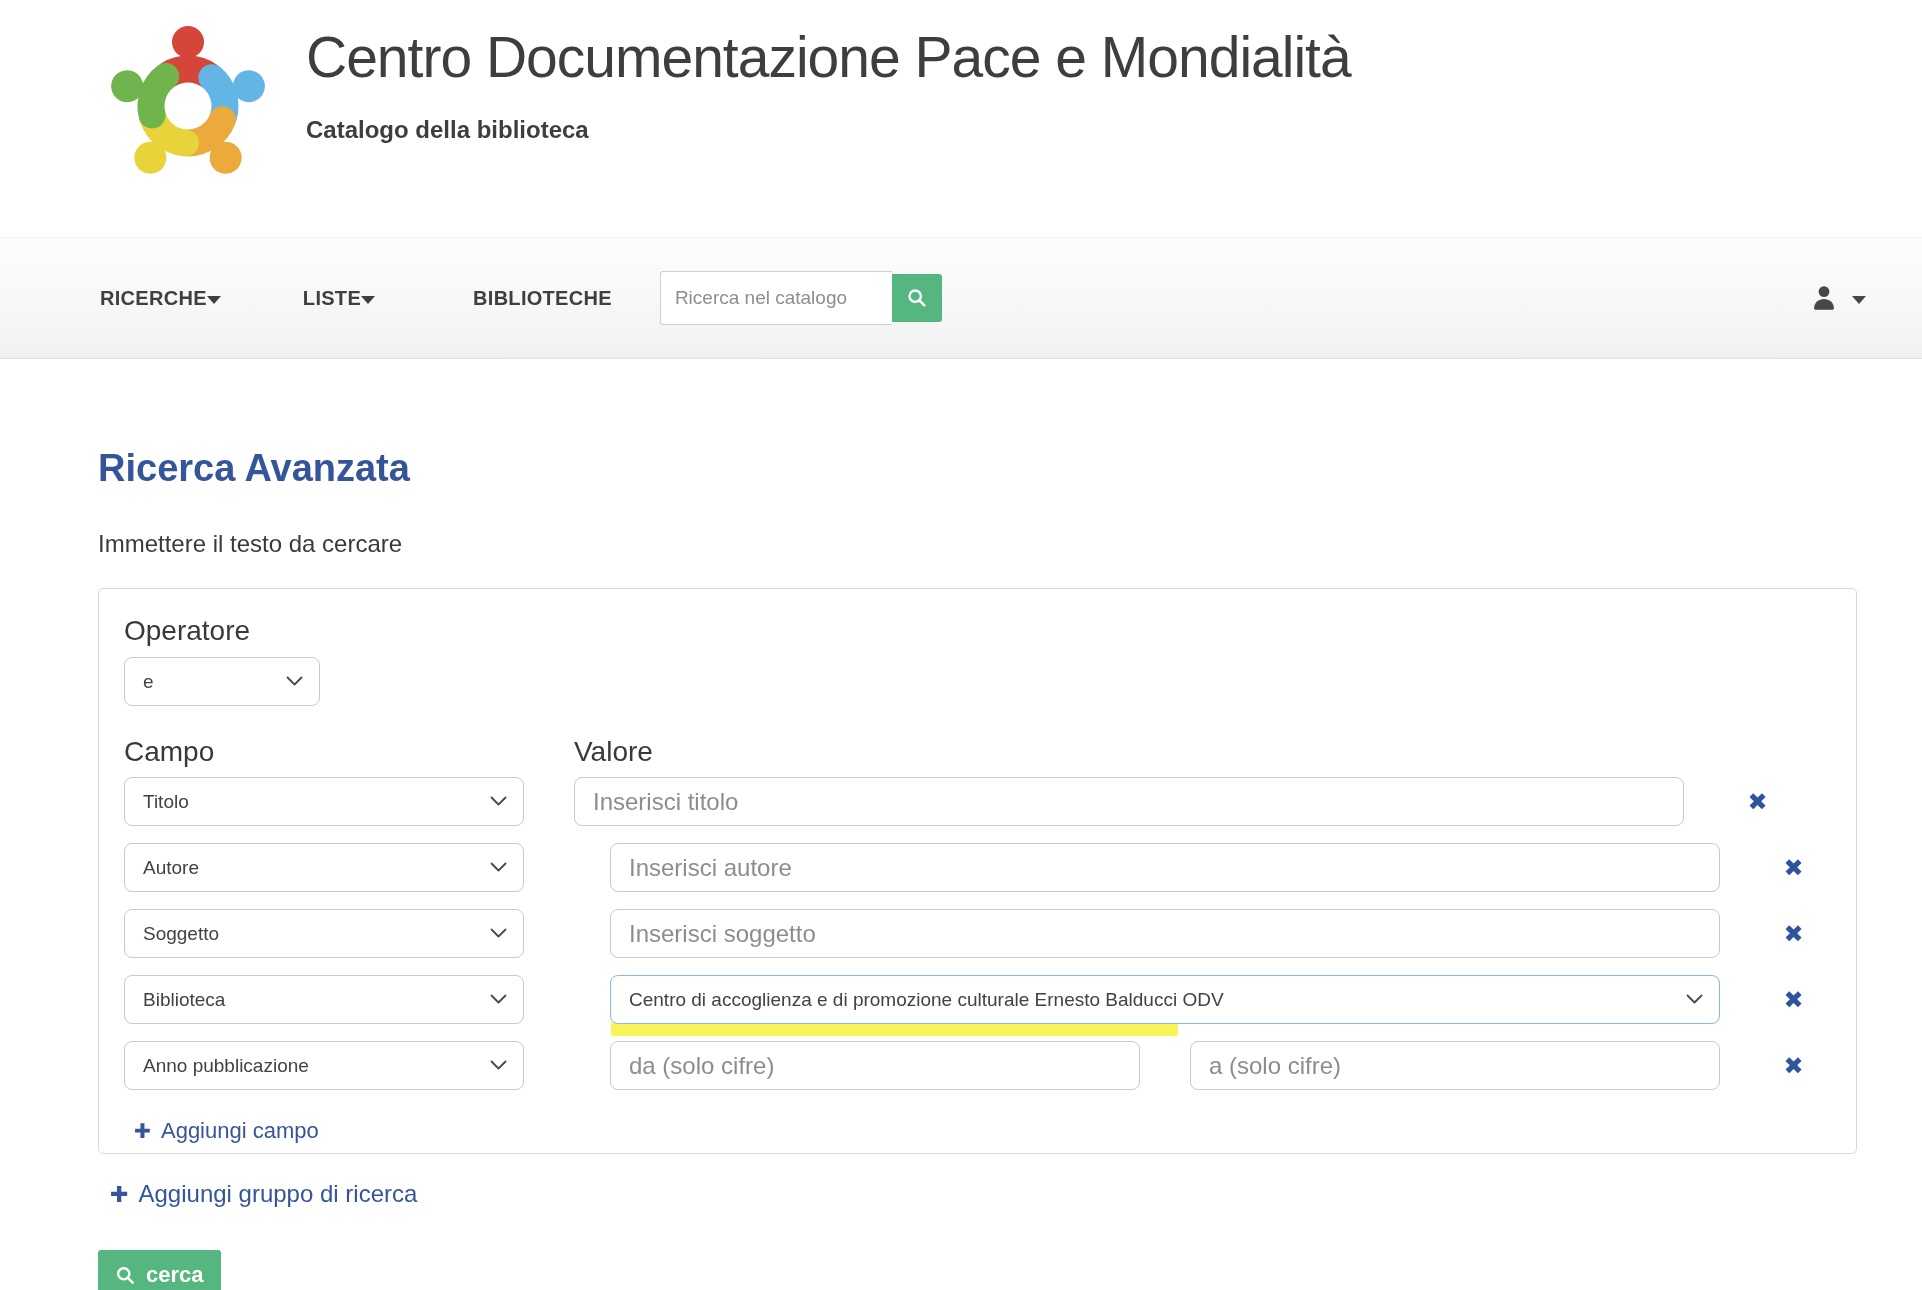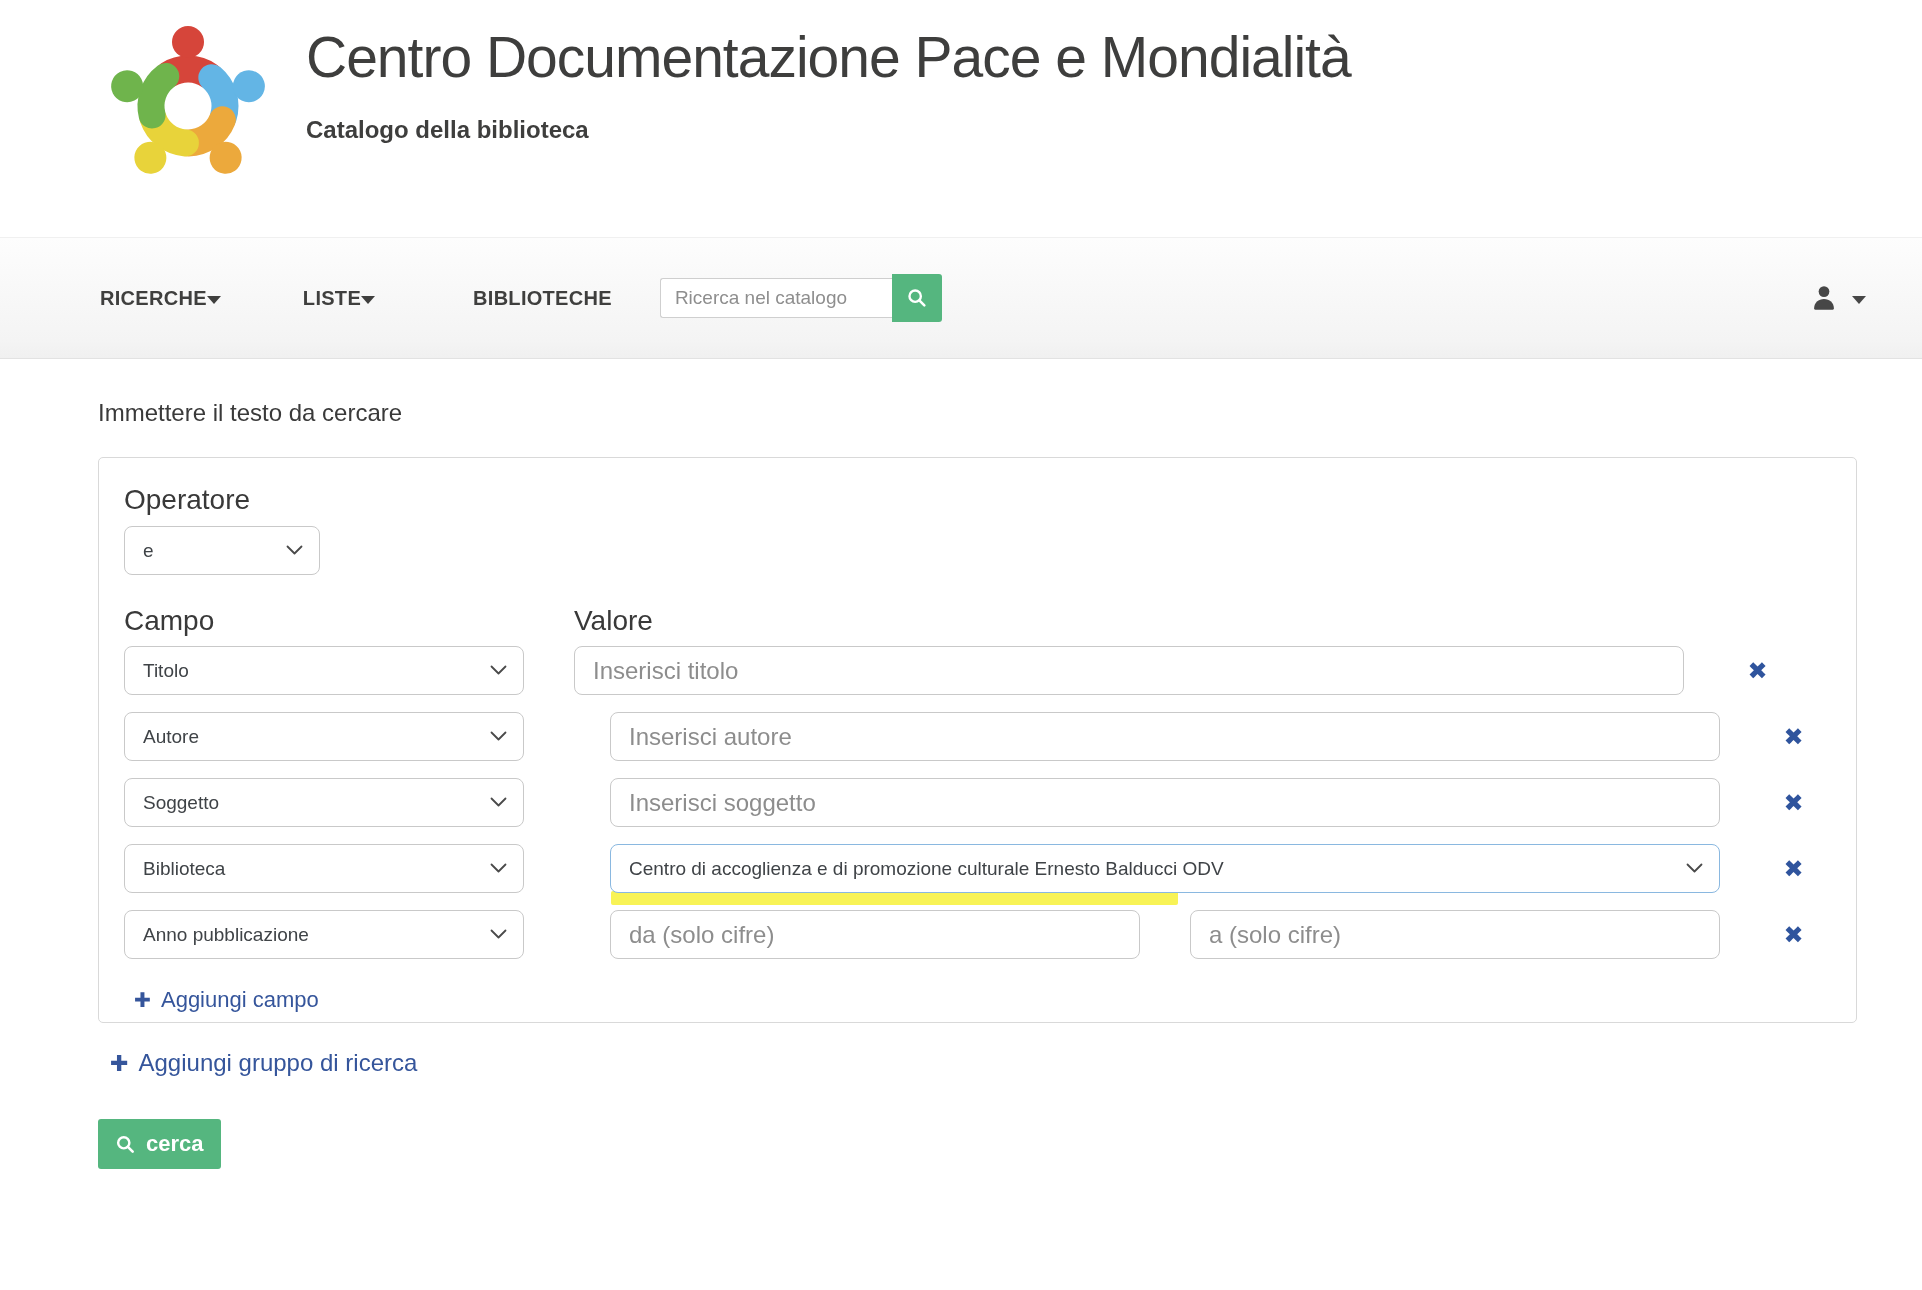--- a/index.html
+++ b/index.html
@@ -29,21 +29,21 @@
     padding:0 56px 0 100px;
   }
   .nav-item{display:flex;align-items:center;font-size:20px;font-weight:bold;
     color:#3f3f3e;letter-spacing:.3px;cursor:pointer;white-space:nowrap;}
   .nav-item.mr1{margin-right:82px;}
   .nav-item.mr2{margin-right:98px;}
   .nav-item.mr3{margin-right:48px;}
   .caret-down{width:0;height:0;border-left:7px solid transparent;border-right:7px solid transparent;
     border-top:8px solid #3f3f3e;display:inline-block;margin-top:3px;}
   .search-group{display:flex;align-items:center;}
-  .nav-search-input{width:232px;height:40px;border:1px solid #cfcfcf;border-right:none;
+  .nav-search-input{width:232px;height:54px;border:1px solid #cfcfcf;border-right:none;
     border-radius:3px 0 0 3px;padding:0 14px;font-size:19px;color:#555;outline:none;
     font-family:inherit;}
   .nav-search-input::placeholder{color:#8e8e8e;opacity:1;}
   .nav-search-btn{width:50px;height:48px;background:var(--accent_green);border:none;
     border-radius:0 3px 3px 0;display:flex;align-items:center;justify-content:center;cursor:pointer;}
   .user-menu{margin-left:auto;display:flex;align-items:center;gap:14px;cursor:pointer;}
   
   .main{padding:0 64px 0 98px;}
   .page-title{font-size:38px;font-weight:bold;color:var(--accent_blue);margin:88px 0 0;}
   .intro{font-size:24px;color:#3a3a3a;margin:40px 0 0;}
@@ -138,20 +138,21 @@
   <div class="user-menu">
     <svg width="28" height="28" viewBox="0 0 24 24" fill="#474747">
       <circle cx="12" cy="6.5" r="4.6"></circle>
       <path d="M3.5 21c0-5 3.8-8.2 8.5-8.2s8.5 3.2 8.5 8.2c0 .6-.4 1-1 1h-15c-.6 0-1-.4-1-1z"></path>
     </svg>
     <span class="caret-down" style="border-top-color:#474747"></span>
   </div>
 </div>
 
 <div class="main">
+  <h2 class="page-title">Ricerca Avanzata</h2>
   <p class="intro">Immettere il testo da cercare</p>
 
   <div class="panel">
     <div class="section-label">Operatore</div>
     <div class="sel op-select">
       <span>e</span>
       <svg width="17" height="11" viewBox="0 0 17 11">
         <path d="M1.5 1.5 L8.5 8.5 L15.5 1.5" fill="none" stroke="#4a4a4a" stroke-width="1.8" stroke-linecap="round" stroke-linejoin="round"></path>
       </svg>
     </div>

